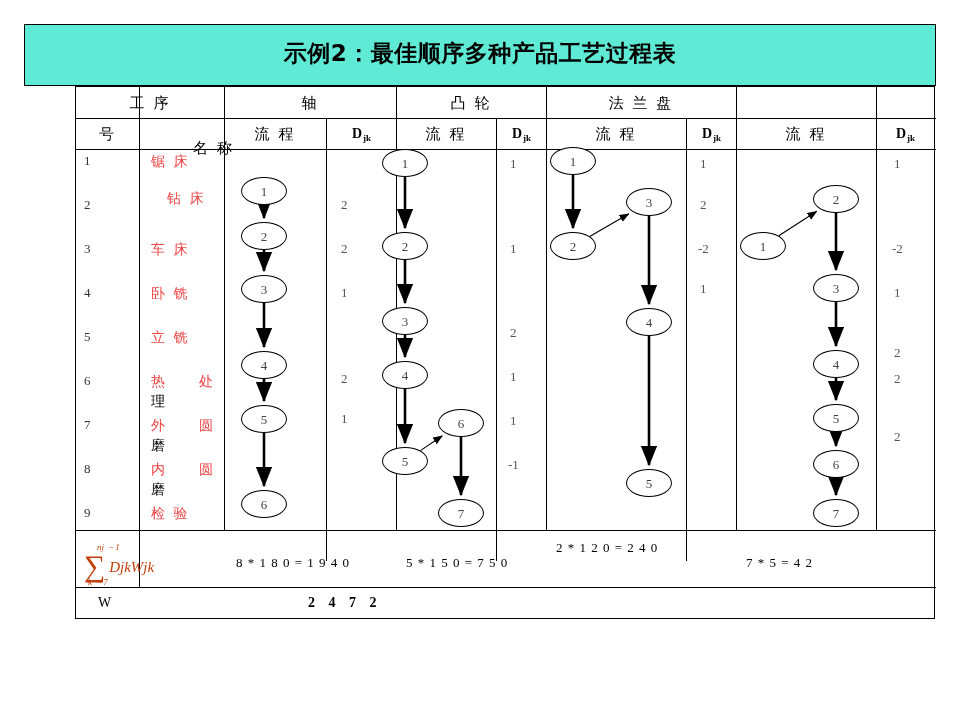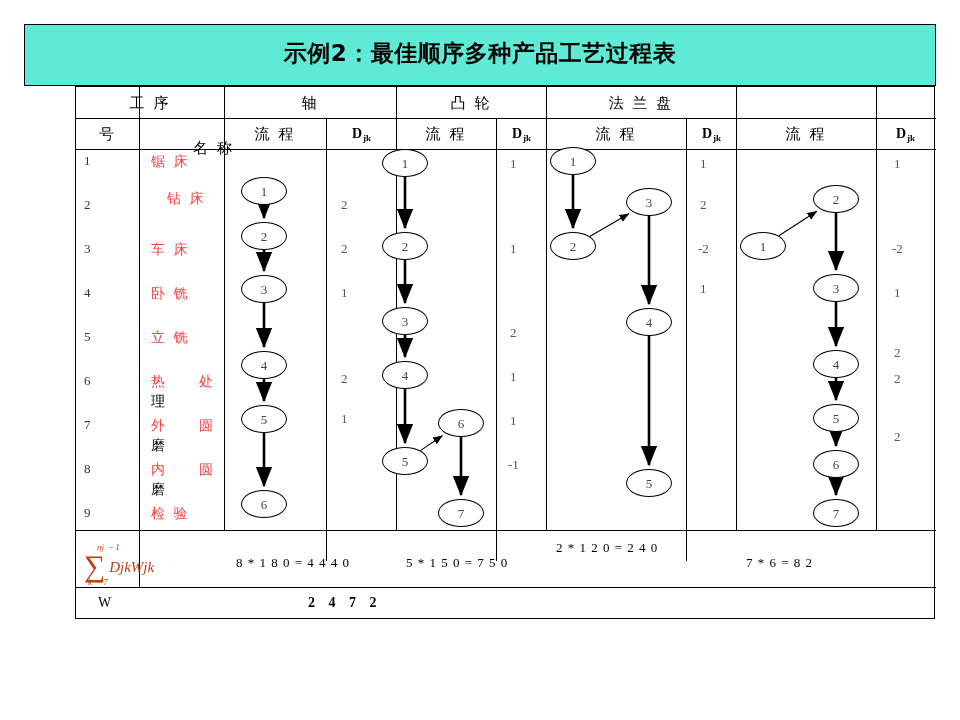--- a/index.html
+++ b/index.html
@@ -349,22 +349,22 @@
     </div>
 
   <div class="sum-formula" style="left:8px;top:458px;">
     <span class="sigma">∑</span>
     <span>DjkWjk</span>
     <span class="sig-lim" style="left:13px;top:-4px;">nj －1</span>
     <span class="sig-lim" style="left:4px;top:31px;">k －7</span>
   </div>
 
   <div id="sum-layer">
-      <div class="sum-value" style="left: 160px; top: 468px;">8 * 1 8 0 = 4 4 4 0</div>
+      <div class="sum-value" style="left: 160px; top: 468px;">8 * 1 8 0 = 1 9 4 0</div>
       <div class="sum-value" style="left: 330px; top: 468px;">5  * 1 5 0 = 7 5 0</div>
       <div class="sum-value" style="left: 480px; top: 453px;">2 * 1 2 0 = 2 4 0</div>
-      <div class="sum-value" style="left: 670px; top: 468px;">7 * 6 = 8 2</div>
+      <div class="sum-value" style="left: 670px; top: 468px;">7 * 5 = 4 2</div>
     </div>
 
   <div class="w-label" style="left:22px;top:508px;">W</div>
   <div class="w-value" style="left:232px;top:508px;text-align:center;">2 4 7 2</div>
 
 </div>
 
 </body></html>

